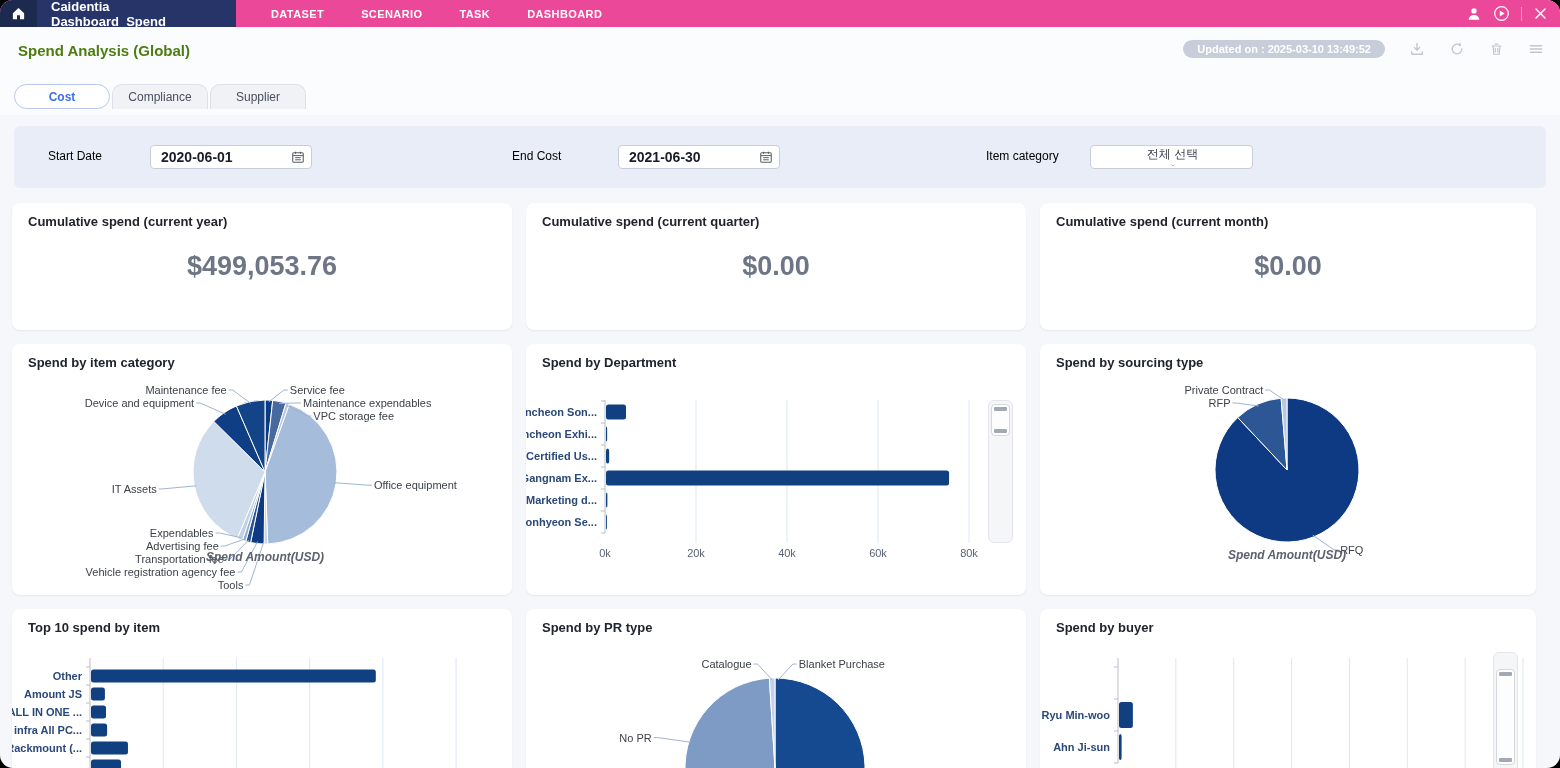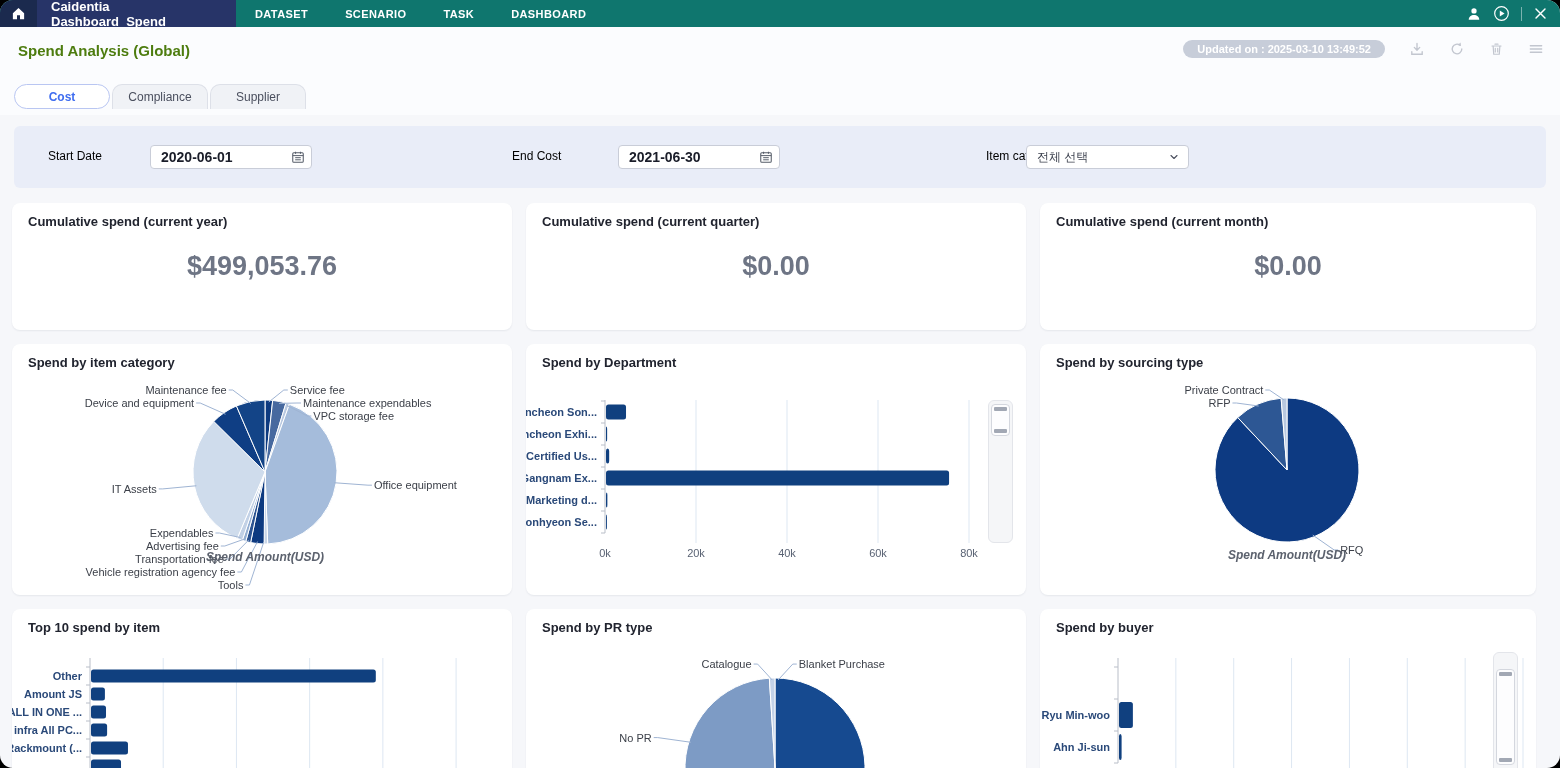--- a/index.html
+++ b/index.html
@@ -1,23 +1,23 @@
 <!DOCTYPE html>
 <html><head>
 <meta charset="utf-8">
 <style>
   html,body{margin:0;padding:0;background:#000;}
   body{font-family:"Liberation Sans",sans-serif;}
   .screen{position:relative;width:1560px;height:768px;background:#f6f7fa;border-radius:13px;overflow:hidden;}
 
   
-  .navbar{position:absolute;left:0;top:0;width:100%;height:27px;background:#0f766e;display:flex;align-items:stretch;}
+  .navbar{position:absolute;left:0;top:0;width:100%;height:27px;background:#ec4899;display:flex;align-items:stretch;}
   .nav-home{width:37px;background:#1b2a4e;display:flex;align-items:center;justify-content:center;cursor:pointer;}
   .nav-title{background:#273468;color:#fff;font-size:13px;font-weight:bold;display:flex;align-items:center;padding:0 14px;width:171px;}
-  .nav-menu{display:flex;align-items:center;gap:37px;padding-left:19px;flex:1;}
+  .nav-menu{display:flex;align-items:center;gap:37px;padding-left:19px;flex:1;margin-left:16px;}
   .nav-menu span{color:#fff;font-size:11px;font-weight:bold;letter-spacing:.4px;cursor:pointer;}
   .nav-right{display:flex;align-items:center;gap:11px;padding-right:12px;}
   .nav-right .vdiv{width:1px;height:14px;background:rgba(255,255,255,.45);}
   .nav-right svg{cursor:pointer;display:block;}
 
   
   .header{position:absolute;left:0;top:27px;width:100%;height:88px;background:#fbfcfe;}
   .page-title{position:absolute;left:18px;top:15px;font-size:15px;font-weight:bold;color:#4d7c0f;}
   .header-right{position:absolute;right:16px;top:13px;display:flex;align-items:center;gap:24px;}
   .updated-pill{background:#c7cdd9;color:#fff;font-size:11px;font-weight:bold;border-radius:11px;height:18px;line-height:18px;padding:0 14px;}
@@ -133,21 +133,21 @@
     <div class="dateinput" style="left:604px;">
       <input type="text" readonly="" value="2021-06-30" style="">
       <span class="cal">
         <svg width="14" height="14" viewBox="0 0 20 20">
             <rect x="2.5" y="4" width="15" height="13.5" rx="1.5" fill="none" stroke="currentColor" stroke-width="1.5"></rect>
             <path d="M2.5 8 L17.5 8 M6.5 2.5 L6.5 5.5 M13.5 2.5 L13.5 5.5 M6 11 L14 11 M6 14 L14 14" stroke="currentColor" stroke-width="1.4"></path>
           </svg>
       </span>
     </div>
     <span class="flabel" style="left:972px;">Item category</span>
-    <div class="selectbox" style="left:1012px;">
+    <div class="selectbox" style="left:1076px;flex-direction:column;">
       <span>전체 선택</span>
       <svg width="12" height="12" viewBox="0 0 20 20">
           <path d="M5 7.5 L10 12.5 L15 7.5" stroke="#4a4f5e" stroke-width="1.8" fill="none" stroke-linecap="round" stroke-linejoin="round"></path>
         </svg>
     </div>
   </div>
 
   <div class="card" style="left:12px;top:203px;width:500px;height:127px;">
     <div class="ctitle">Cumulative spend (current year)</div>
     <div class="kpi-value">$499,053.76</div>

